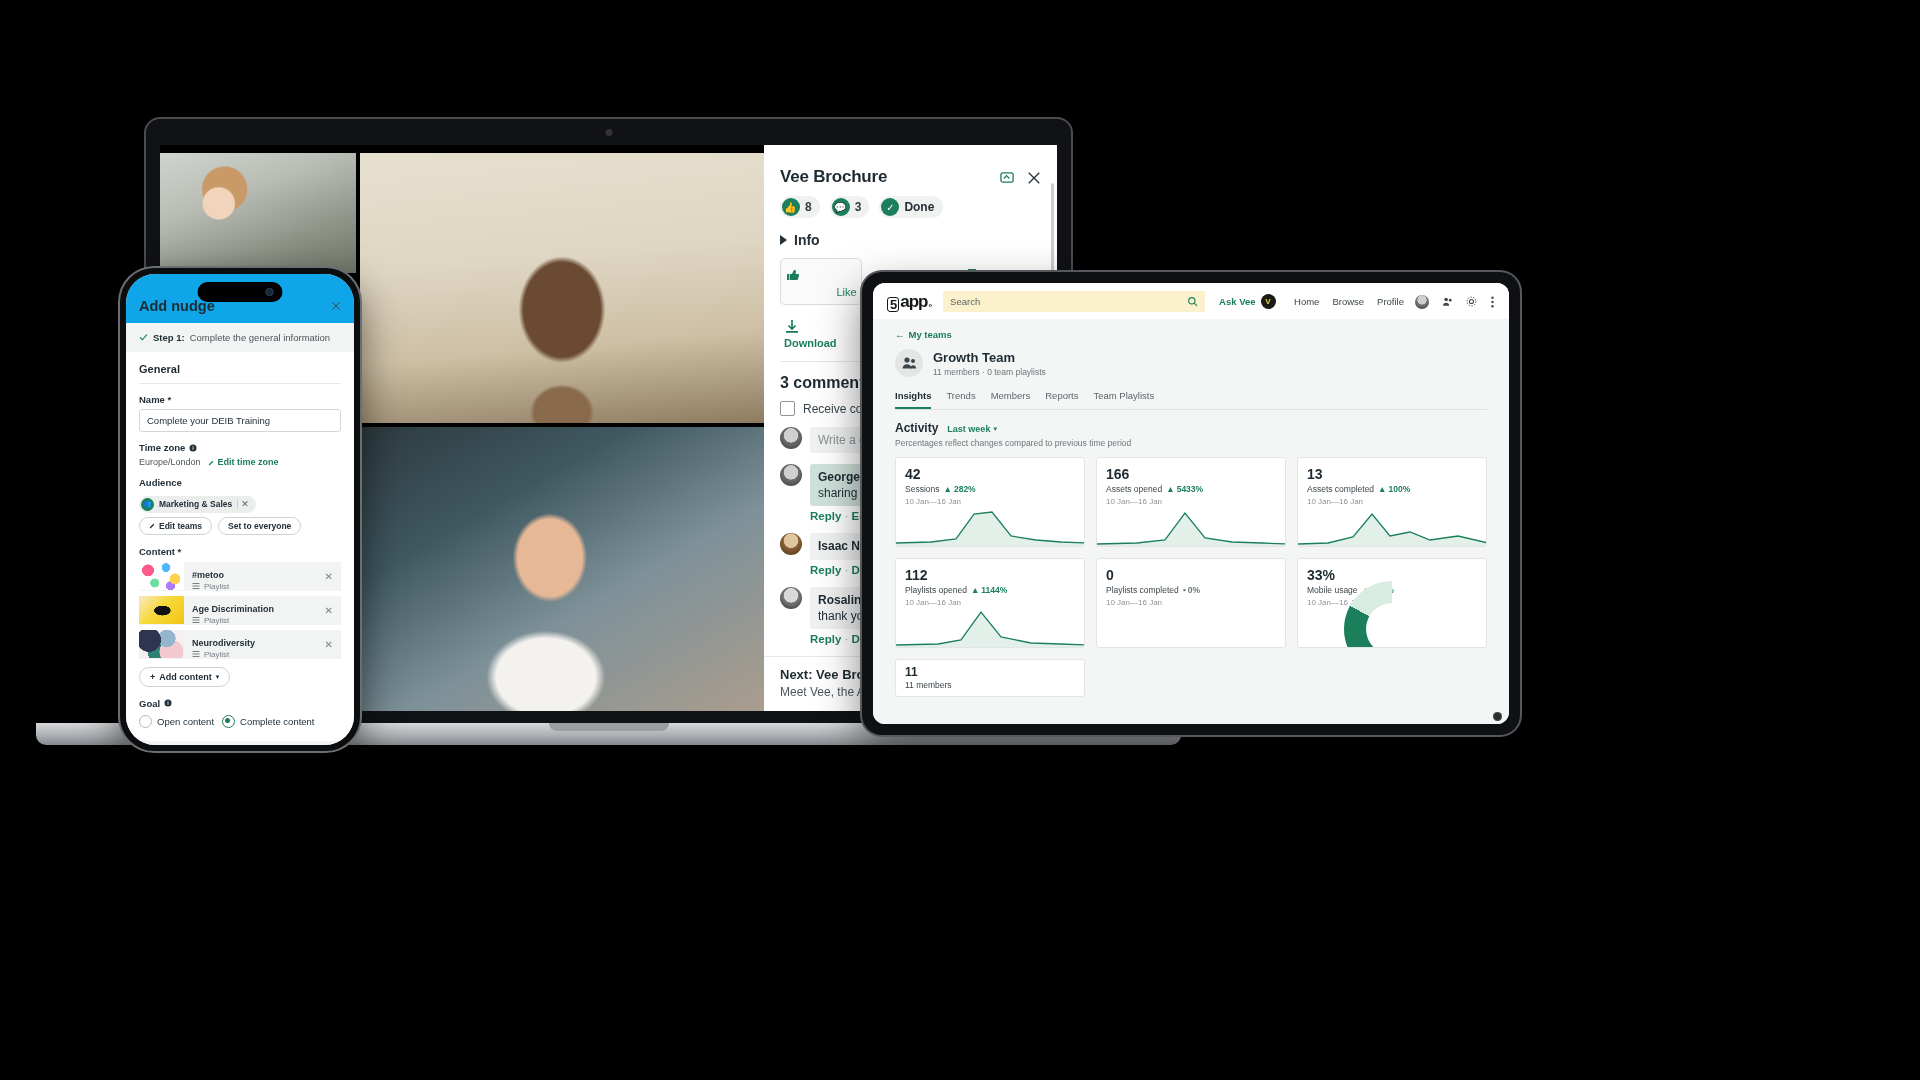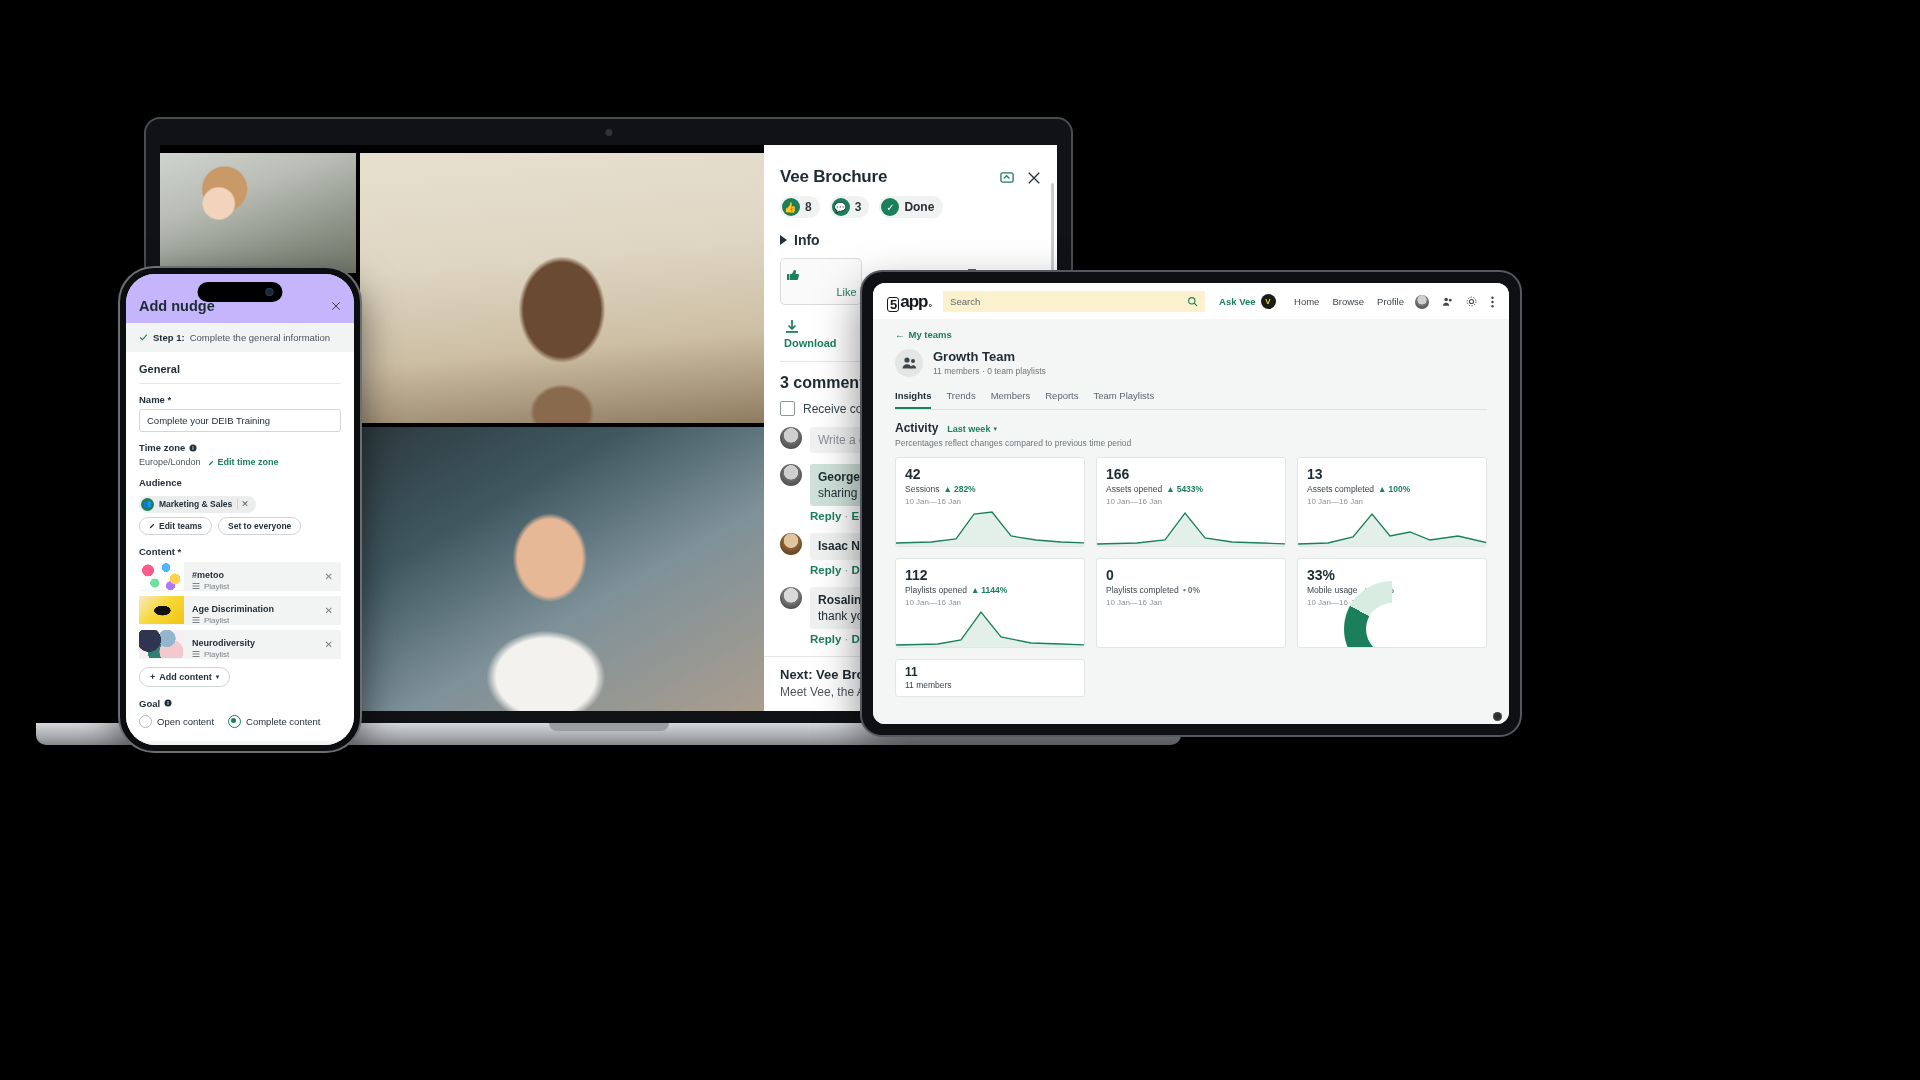--- a/index.html
+++ b/index.html
@@ -83,21 +83,21 @@
   .nextbar .t2{font-size:12px;color:#4c565c;margin-top:3px;}
   .scroll{position:absolute;right:3px;top:30px;width:3px;height:150px;background:#c9cdce;border-radius:2px;}
 
   
   #phone{position:absolute;left:120px;top:268px;width:240px;height:483px;}
   .ph-body{position:absolute;inset:0;background:#0c0d0f;border-radius:34px;box-shadow:0 0 0 2px #6b6e72, 0 16px 40px rgba(0,0,0,.55);}
   .ph-screen{position:absolute;left:6px;top:6px;right:6px;bottom:6px;background:#f2f3f3;border-radius:29px;overflow:hidden;}
   .dyn{position:absolute;left:50%;top:8px;transform:translateX(-50%);width:76px;height:20px;background:#000;border-radius:12px;z-index:5;
        display:flex;align-items:center;justify-content:flex-end;padding-right:9px;}
   .dyn .lens{width:8px;height:8px;border-radius:50%;background:#1b2736;box-shadow:inset 0 0 2px #3a5f86;}
-  .ph-head{background:#c4b5fd;padding:24px 13px 9px;display:flex;align-items:center;justify-content:space-between;gap:27px;}
+  .ph-head{background:#0ea5e9;padding:24px 13px 9px;display:flex;align-items:center;justify-content:space-between;gap:27px;}
   .ph-head .t{font-size:14.5px;font-weight:bold;color:#1d2b33;}
   .ph-step{padding:9px 13px;font-size:9.5px;color:#4c565c;background:#f2f3f3;display:flex;gap:5px;align-items:center;}
   .ph-step b{color:#1d2b33;}
   .card{background:#fff;margin:0;padding:11px 13px 13px;}
   .card h4{margin:0;font-size:11px;color:#1d2b33;}
   .divl{height:1px;background:#e7e9e9;margin:8px 0 10px;}
   .lab{font-size:9.5px;font-weight:bold;color:#22303a;margin-bottom:4px;display:flex;align-items:center;gap:4px;}
   .inp{border:1px solid #d2d6d8;border-radius:3px;padding:5px 7px;font-size:9.5px;color:#1d2b33;background:#fff;}
   .tz{font-size:9px;color:#4c565c;display:flex;align-items:center;gap:7px;margin-bottom:10px;}
   .tz .edit{color:#1a7f5a;font-weight:600;display:flex;gap:3px;align-items:center;}
@@ -119,21 +119,21 @@
   .th3{background:
       radial-gradient(circle at 22% 35%,#2f3550 0 30%,transparent 31%),
       radial-gradient(circle at 62% 30%,#93b6cc 0 25%,transparent 26%),
       radial-gradient(circle at 72% 78%,#f3c8cf 0 30%,transparent 31%),
       radial-gradient(circle at 40% 80%,#2e7f74 0 26%,transparent 27%),#f6eef0;}
   .cmeta{flex:1;}
   .cmeta .n{font-size:9px;font-weight:bold;color:#1d2b33;margin-top:8px;}
   .cmeta .s{font-size:8px;color:#7a8287;display:flex;gap:4px;align-items:center;margin-top:2px;}
   .cx{color:#7a8287;font-size:10px;}
   .addbtn{margin-top:8px;display:inline-flex;align-items:center;gap:4px;border:1px solid #cfd3d5;border-radius:12px;padding:4px 10px;font-size:9px;font-weight:bold;color:#22303a;background:#fff;}
-  .radios{display:flex;gap:14px;margin-top:6px;}
+  .radios{display:flex;gap:8px;margin-top:6px;}
   .radio{display:flex;align-items:center;gap:5px;font-size:9.5px;color:#22303a;}
   .rc{width:11px;height:11px;border-radius:50%;border:1.4px solid #aeb5b8;background:#fff;}
   .rc.on{border-color:#1a7f5a;position:relative;}
   .rc.on:after{content:"";position:absolute;left:2.2px;top:2.2px;width:5px;height:5px;border-radius:50%;background:#1a7f5a;}
 
   
   #tablet{position:absolute;left:862px;top:272px;width:658px;height:463px;}
   .tb-body{position:absolute;inset:0;background:#0e1013;border-radius:20px;box-shadow:0 0 0 2px #55585c,0 18px 44px rgba(0,0,0,.5);}
   .tb-screen{position:absolute;left:11px;top:11px;right:11px;bottom:11px;background:#fff;border-radius:12px;overflow:hidden;}
   .tb-cam{position:absolute;right:14px;top:50%;transform:translateY(-50%);width:7px;height:7px;border-radius:50%;background:#2a2c2f;box-shadow:inset 0 0 2px #555;}
@@ -144,21 +144,21 @@
   .searchbox{background:#fbf2cd;margin-left:12px;width:248px;height:21px;display:flex;align-items:center;padding:0 7px;justify-content:space-between;}
   .searchbox .pl{font-size:9.5px;color:#5d656a;}
   .askvee{margin-left:14px;display:flex;align-items:center;gap:5px;}
   .askvee .t{font-size:9.5px;color:#1a7f5a;font-weight:600;}
   .vbadge{width:15px;height:15px;border-radius:50%;background:#1c1c14;color:#e8d44d;font-size:8px;display:flex;align-items:center;justify-content:center;font-weight:bold;}
   .navright{margin-left:auto;display:flex;align-items:center;gap:13px;}
   .navright a{font-size:9.5px;color:#3c464b;text-decoration:none;}
   .pfav{width:14px;height:14px;border-radius:50%;background:radial-gradient(circle at 50% 35%,#cfcfcf 0 38%,#7a7a7a 42%,#333 100%);margin-left:-2px;}
   .tb-main{background:#f4f5f5;height:100%;padding:10px 22px 0 22px;position:relative;}
   .myteams{font-size:9.5px;color:#1a7f5a;font-weight:600;display:flex;align-items:center;gap:4px;}
-  .teamhead{display:flex;gap:10px;margin-top:9px;}
+  .teamhead{display:flex;align-items:center;gap:10px;margin-top:9px;}
   .teamav{width:28px;height:28px;border-radius:50%;background:#e4e6e6;display:flex;align-items:center;justify-content:center;color:#3b454a;font-size:14px;}
   .teamhead .n{font-size:13px;font-weight:bold;color:#1d2b33;}
   .teamhead .s{font-size:8.5px;color:#6d767b;margin-top:2px;}
   .tabs{display:flex;gap:15px;margin-top:13px;border-bottom:1px solid #dfe1e1;}
   .tab{font-size:9.5px;color:#5c666b;padding-bottom:6px;}
   .tab.on{color:#1d2b33;font-weight:bold;border-bottom:2px solid #1a7f5a;}
   .acth{display:flex;align-items:baseline;gap:9px;margin-top:11px;}
   .acth .t{font-size:12px;font-weight:bold;color:#1d2b33;}
   .acth .sel{font-size:9px;color:#1a7f5a;font-weight:600;display:flex;gap:3px;align-items:center;}
   .actsub{font-size:8.5px;color:#6d767b;margin-top:3px;}

